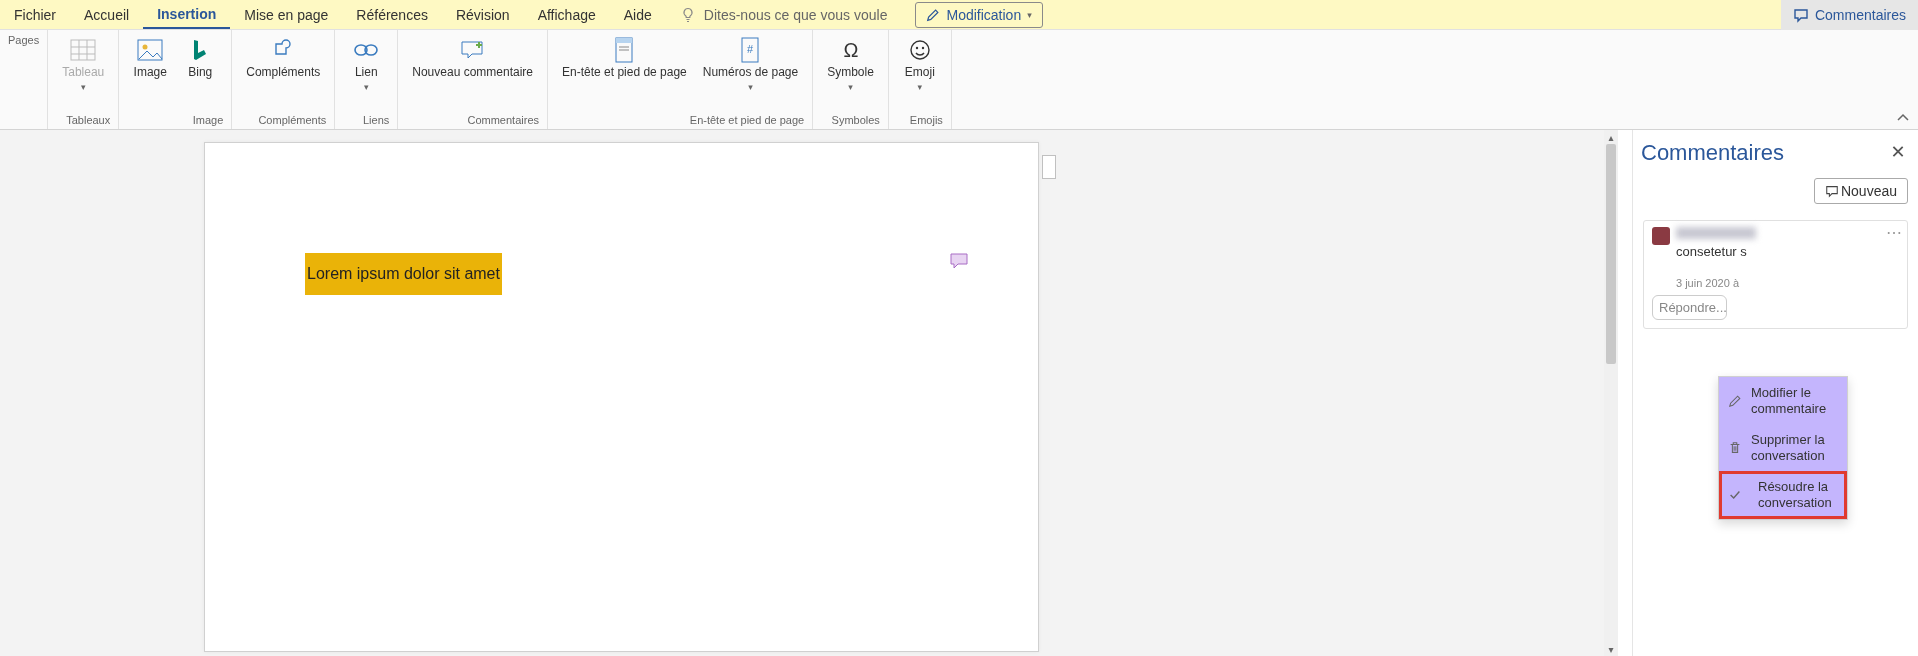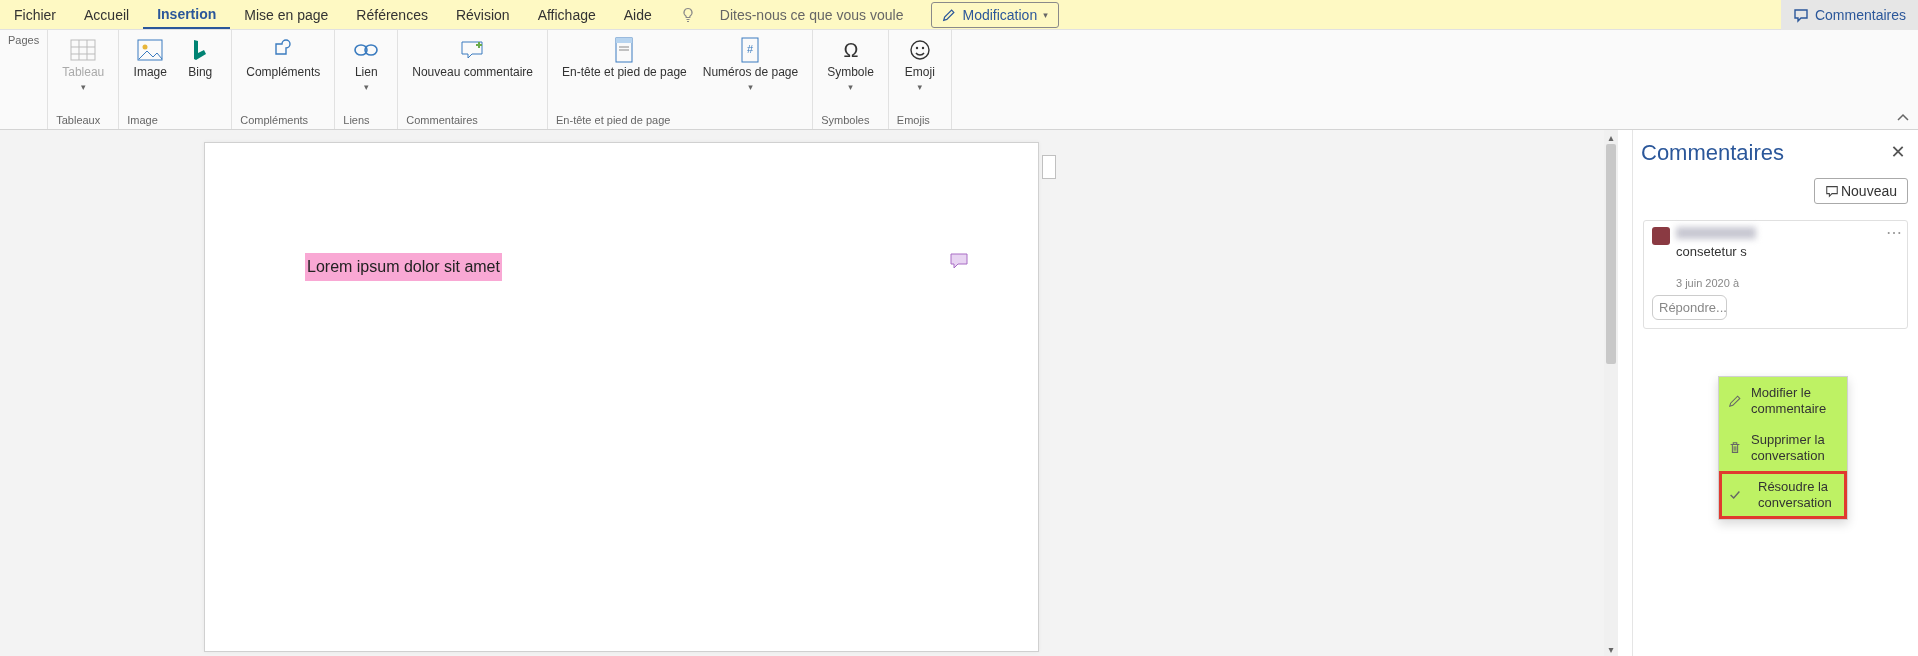--- a/index.html
+++ b/index.html
@@ -2,40 +2,40 @@
 <html><head>
 <meta charset="utf-8">
 <style>
 * { box-sizing: border-box; margin: 0; padding: 0; font-family: "Segoe UI", Arial, sans-serif; }
 body { background: #fff; width: 1918px; height: 656px; overflow: hidden; position: relative; }
 
 
 .tabs { display: flex; align-items: center; height: 30px; background: #fef9c3; border-bottom: 1px solid #e1e1e1; font-size: 14px; color: #333; }
 .tab { padding: 0 14px; height: 100%; display: flex; align-items: center; cursor: pointer; }
 .tab.active { color: #2b579a; font-weight: 600; border-bottom: 2px solid #2b579a; }
-.tell-me { display: flex; align-items: center; gap: 24px; padding: 0 14px; color: #666; font-size: 14px; }
+.tell-me { display: flex; align-items: center; gap: 8px; padding: 0 14px; color: #666; font-size: 14px; }
 .editing-btn { display: flex; align-items: center; gap: 6px; border: 1px solid #8a8a8a; border-radius: 3px; padding: 4px 10px; color: #2b579a; font-size: 14px; margin-left: 14px; cursor: pointer; }
 .comments-top { position: absolute; right: 0; top: 0; height: 30px; display: flex; align-items: center; padding: 0 12px; background: #e6e6e6; color: #2b579a; font-size: 14px; gap: 6px; cursor: pointer; }
 
 
 .ribbon { display: flex; height: 100px; border-bottom: 1px solid #d4d4d4; background: #fafafa; }
 .ribbon-group { display: flex; flex-direction: column; border-right: 1px solid #e1e1e1; padding: 2px 8px 0; }
 .ribbon-group-items { display: flex; flex: 1; align-items: flex-start; gap: 4px; }
-.ribbon-group-label { font-size: 11px; color: #666; text-align: left; padding: 2px 0 3px; }
+.ribbon-group-label { font-size: 11px; color: #666; text-align: right; padding: 2px 0 3px; }
 .ribbon-btn { display: flex; flex-direction: column; align-items: center; justify-content: flex-start; padding: 4px 6px; min-width: 46px; cursor: pointer; font-size: 12px; color: #333; text-align: center; gap: 2px; }
 .ribbon-btn.disabled { color: #aaa; }
 .ribbon-btn .icon { width: 32px; height: 28px; display: flex; align-items: center; justify-content: center; }
 .ribbon-btn .lbl { line-height: 1.15; }
 .chev { font-size: 9px; color: #666; }
 .ribbon-collapse { margin-left: auto; width: 30px; display:flex; align-items:flex-end; justify-content:center; padding-bottom:6px; cursor:pointer; color:#666; }
 
 
 .doc-area { position: absolute; top: 130px; left: 0; right: 300px; bottom: 0; background: #f3f3f3; overflow: hidden; }
 .page { position: absolute; top: 12px; left: 204px; width: 835px; height: 510px; background: #fff; border: 1px solid #d0d0d0; box-shadow: 0 0 4px rgba(0,0,0,.05); }
-.selected-text { position: absolute; top: 110px; left: 100px; background: #f9a8d4; color: #222; font-size: 16px; padding: 5px 2px; }
+.selected-text { position: absolute; top: 110px; left: 100px; background: #eab308; color: #222; font-size: 16px; padding: 12px 2px; }
 .comment-marker { position: absolute; top: 110px; right: 70px; width: 18px; height: 16px; }
 .ruler-tab { position: absolute; top: 25px; left: 1042px; width: 14px; height: 24px; border: 1px solid #c0c0c0; background:#fff; }
 .vscroll { position: absolute; right: 300px; top: 130px; bottom:0; width: 14px; background: #f0f0f0; }
 .vscroll .up, .vscroll .down { height: 14px; display:flex; align-items:center; justify-content:center; font-size:10px; color:#666; cursor:pointer; }
 .vscroll .track { position:absolute; top:14px; bottom:14px; left:0; right:0; }
 .vscroll .thumb { position:absolute; top:0; left:2px; right:2px; height:220px; background:#c8c8c8; border-radius:2px; }
 
 
 .comments-pane { position: absolute; top: 130px; right: 0; width: 286px; bottom: 0; background: #fff; border-left: 1px solid #e5e5e5; padding: 10px 8px; }
 .comments-pane h2 { font-weight: 400; color: #2b579a; font-size: 22px; }
@@ -47,21 +47,21 @@
 .avatar { width:18px; height:18px; border-radius:3px; flex-shrink:0; }
 .avatar.red { background:#d94a3f; }
 .avatar.dark { background:#8a3a42; }
 .comment-body { font-size: 13px; color:#333; }
 .comment-body .name { filter: blur(3px); color:#7a7a8a; font-size:12px; display:inline-block; width:80px; height:12px; background:#c7c7d1; }
 .comment-body .text { margin-top:2px; white-space: nowrap; overflow: hidden; }
 .comment-body .date { color:#888; font-size:11px; margin-top:18px; }
 .reply-box { border:1px solid #ccc; border-radius:6px; padding:4px 6px; color:#888; font-size:13px; margin-top:4px; width: 75px; overflow:hidden; white-space:nowrap; }
 
 
-.ctx-menu { position: absolute; top: 246px; right: 70px; width: 130px; background:#bef264; border:1px solid #d0d0d0; box-shadow: 0 4px 10px rgba(0,0,0,.15); z-index: 50; }
+.ctx-menu { position: absolute; top: 246px; right: 70px; width: 130px; background:#c4b5fd; border:1px solid #d0d0d0; box-shadow: 0 4px 10px rgba(0,0,0,.15); z-index: 50; }
 .ctx-item { display:flex; align-items:center; gap:8px; padding:8px 8px; font-size:13px; color:#333; cursor:pointer; line-height:1.2; }
 .ctx-item .ic { width:16px; height:16px; display:flex; align-items:center; justify-content:center; color:#666; flex-shrink:0; }
 .ctx-item.highlighted { outline: 3px solid #e03a2f; outline-offset: -3px; gap: 15px; }
 
 svg { display:block; }
 </style>
 </head>
 <body>
 
 <div class="tabs">

